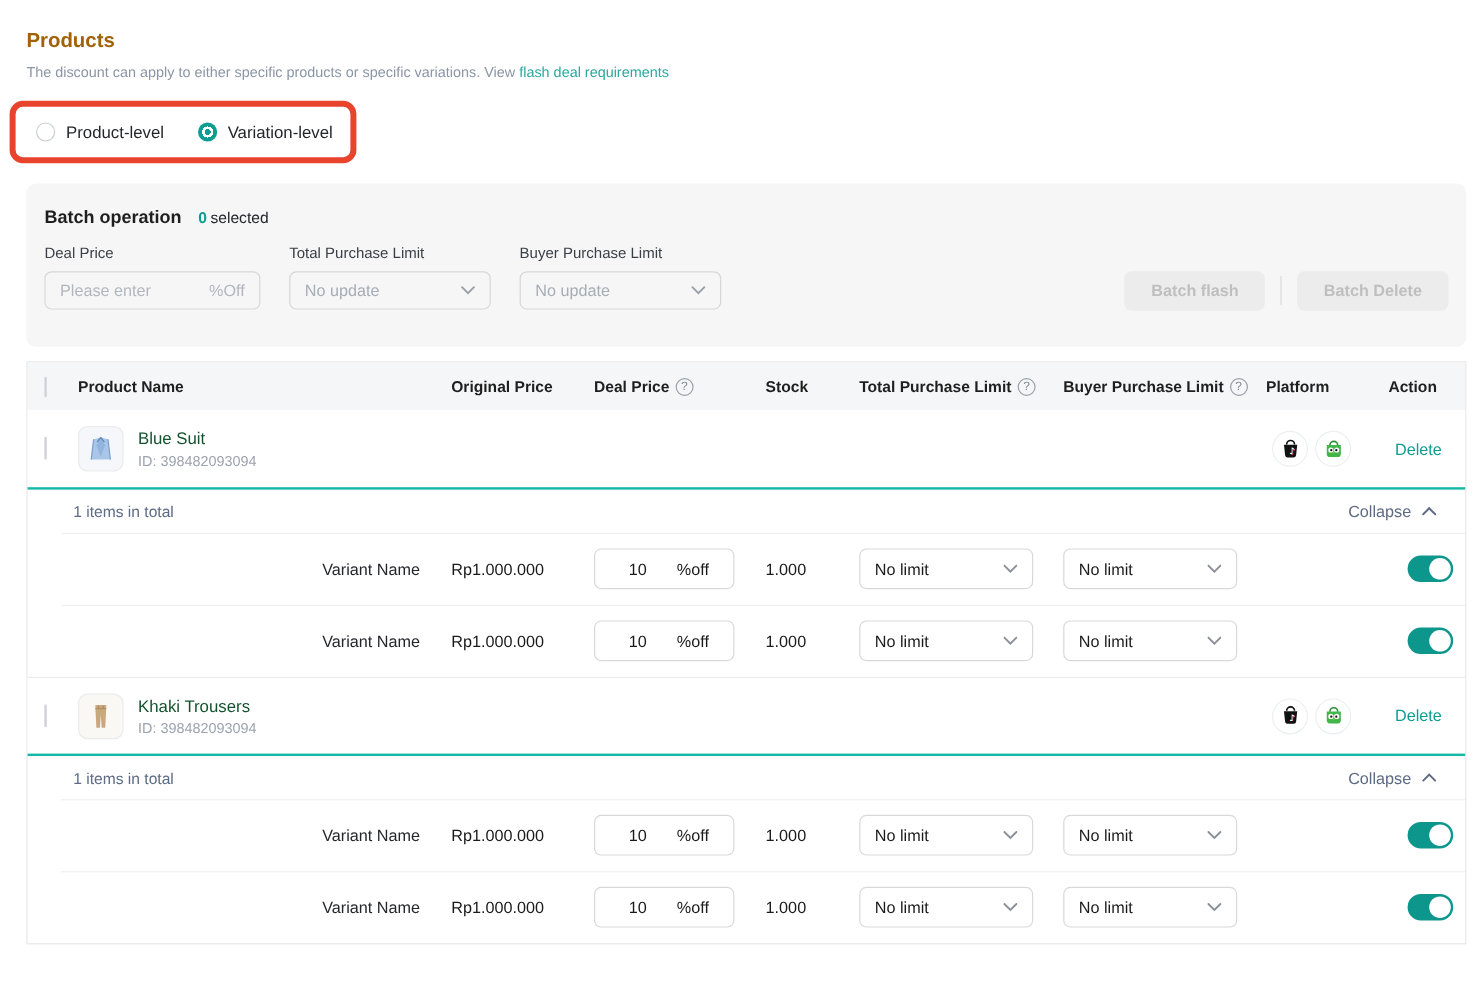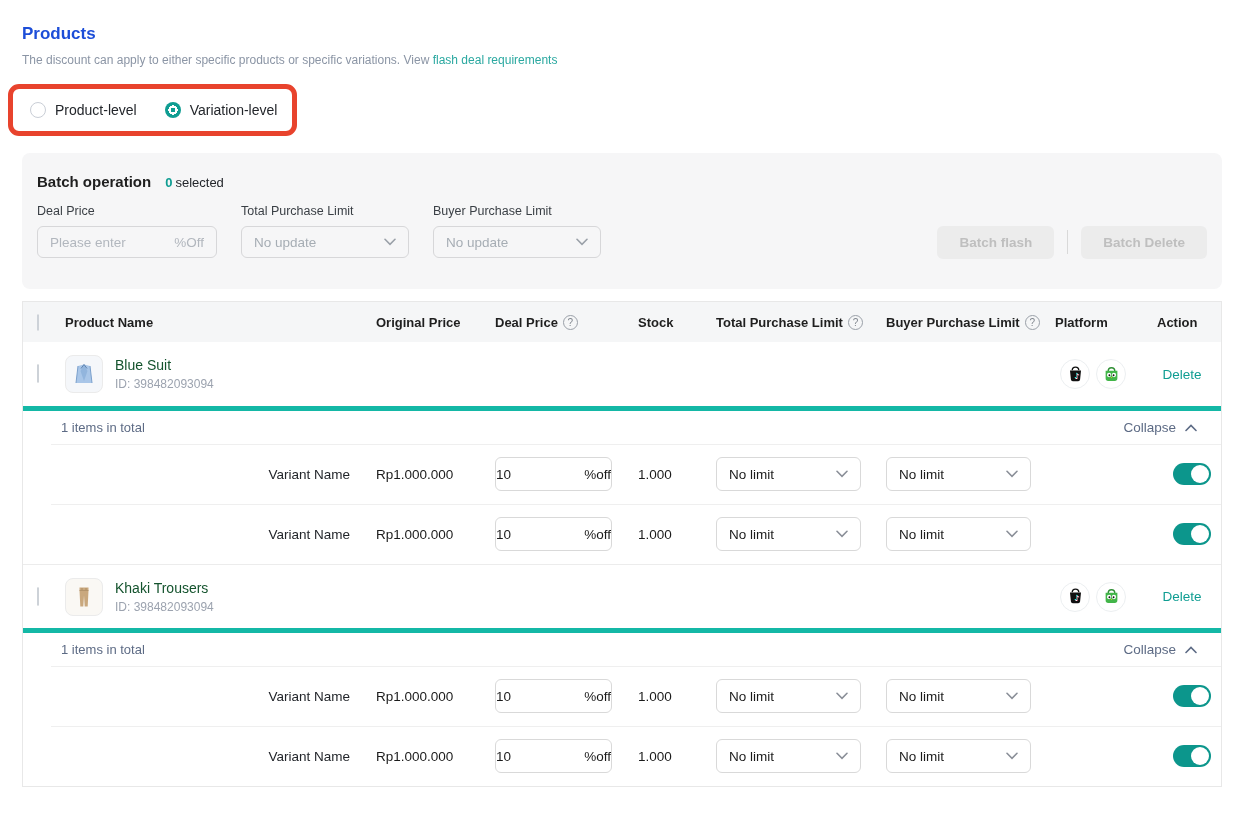--- a/index.html
+++ b/index.html
@@ -1,21 +1,21 @@
 <!DOCTYPE html>
 <html style="--accent: #0f9d92; --link: #2aa8a0; --highlight: #e8432d; --toggle-on: #0c968c; --tokopedia-green: #42b549; --tiktok-black: #111111;"><head>
 <meta charset="utf-8">
 <style>
   * { margin:0; padding:0; box-sizing:border-box; }
   html,body { width:1233px; height:835px; background:#fff; overflow:hidden;
     font-family:"Liberation Sans", sans-serif; color:#1b1b1b; }
   .page { padding:24px 13px 0 22px; position:relative; }
 
   
-  .page-title { font-size:17px; font-weight:bold; color:#1d4ed8; }
+  .page-title { font-size:17px; font-weight:bold; color:#a16207; }
   .page-sub { margin-top:9px; font-size:12px; color:#8b95a5; }
   .page-sub a { color:var(--link); text-decoration:none; }
 
   
   .level-box { margin:17px 0 0 -14px; width:289px; height:52px;
     border:5px solid var(--highlight); border-radius:11px;
     display:flex; align-items:center; padding-left:17px; gap:28px; }
   .radio-opt { display:flex; align-items:center; gap:9px; cursor:pointer; }
   .radio { width:16px; height:16px; border-radius:50%; border:1.5px solid #c9ced6; background:#fff; }
   .radio.on { border:none;
@@ -77,31 +77,31 @@
   .thumb { width:38px; height:38px; border:1px solid #ebebeb; border-radius:8px; background:#f5f7fa;
     display:flex; align-items:center; justify-content:center; }
   .prod-name { font-size:14px; color:#14532d; }
   .prod-id { font-size:12px; color:#9ca3af; margin-top:4px; }
   .platform-cell { display:flex; gap:6px; justify-content:center; }
   .pbadge { width:30px; height:30px; border-radius:50%; background:#fff; border:1px solid #eceff1;
     display:flex; align-items:center; justify-content:center; box-shadow:0 0 0 1px #fff; }
   .action-cell { display:flex; justify-content:center; }
   .delete-link { font-size:13.5px; color:var(--accent); cursor:pointer; }
 
-  .srow { height:38px; border-top:5px solid #14b8a6; display:flex; align-items:center;
+  .srow { height:38px; border-top:2px solid #14b8a6; display:flex; align-items:center;
     justify-content:space-between; padding:0 24px 0 38px;text-align:right; }
   .srow-left { font-size:13px; color:#5d6b85; }
   .collapse { display:flex; align-items:center; gap:9px; font-size:13.5px; color:#5d6b85; cursor:pointer; }
 
   .vrow { height:60px; position:relative; }
   .vrow::before { content:""; position:absolute; top:0; left:28px; right:0; height:1px; background:#efefef; }
   .vname { font-size:13.5px; color:#23262b; text-align:right; padding-right:26px; }
   .vprice { font-size:13.5px; color:#1b1b1b; }
   .deal-box { width:117px; height:34px; border:1px solid #d9d9d9; border-radius:6px; background:#fff;
-    display:flex; align-items:center; justify-content:space-between; padding:0 0; }
+    display:flex; align-items:center; justify-content:space-between; padding:0 28px; }
   .deal-box input { border:none; outline:none; width:40px; font-size:13.5px; font-family:inherit; color:#1b1b1b; }
   .deal-suffix { font-size:13.5px; color:#1b1b1b; }
   .vstock { font-size:13.5px; color:#1b1b1b; }
   .select-white { width:145px; height:34px; background:#fff; color:#1b1b1b; border:1px solid #d9d9d9; }
   .toggle-cell { display:flex; justify-content:flex-end; padding-right:10px; }
   .toggle { width:38px; height:22px; border-radius:11px; background:var(--toggle-on); position:relative; cursor:pointer; }
   .toggle .knob { position:absolute; top:2px; right:2px; width:18px; height:18px; border-radius:50%; background:#fff; }
 
   svg { display:block; }
 </style>

